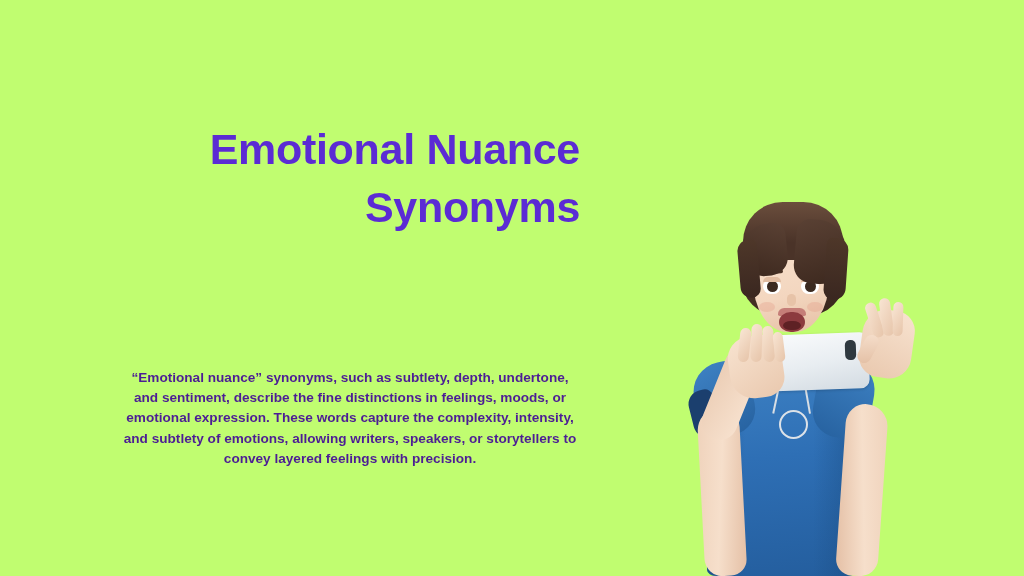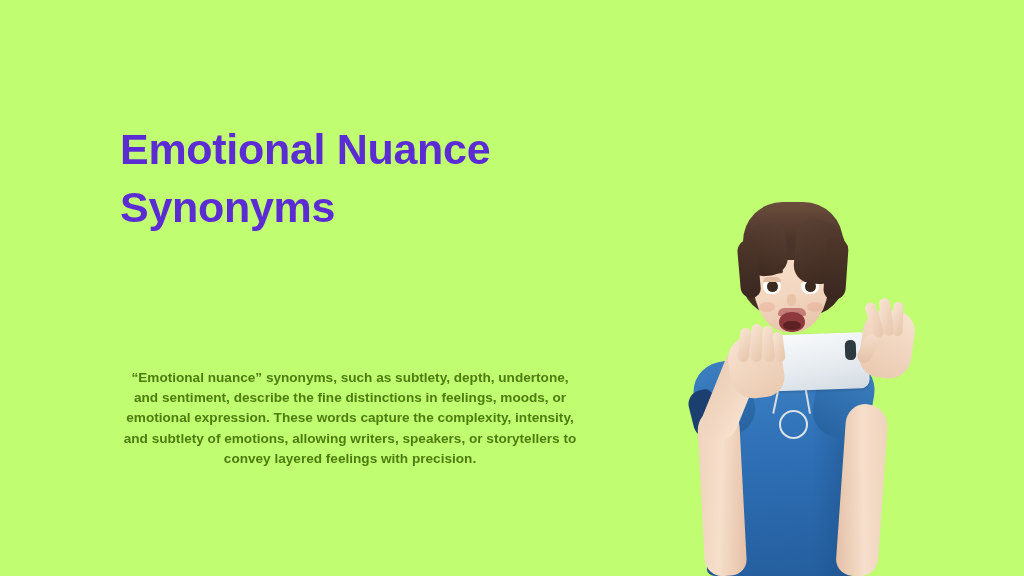--- a/index.html
+++ b/index.html
@@ -29,34 +29,34 @@
     text-align: center;
   }
   #slide-title {
     margin: 0;
     font-family: "Liberation Sans", sans-serif;
     font-size: 43px;
     font-weight: 700;
     line-height: 58px;
     letter-spacing: -0.3px;
     color: #5B2BD4;
-    text-align: left;
+    text-align: right;
     white-space: pre-line;
   }
   #slide-body {
     position: absolute;
     left: 0;
     top: 248px;
     width: 460px;
     margin: 0;
     font-family: "Liberation Sans", sans-serif;
     font-size: 13.6px;
     font-weight: 700;
     line-height: 20.2px;
-    color: #4d7c0f;
+    color: #4c1d95;
     text-align: center;
   }
 
   
   #photo {
     position: absolute;
     left: 655px;
     top: 178px;
     width: 285px;
     height: 398px;

